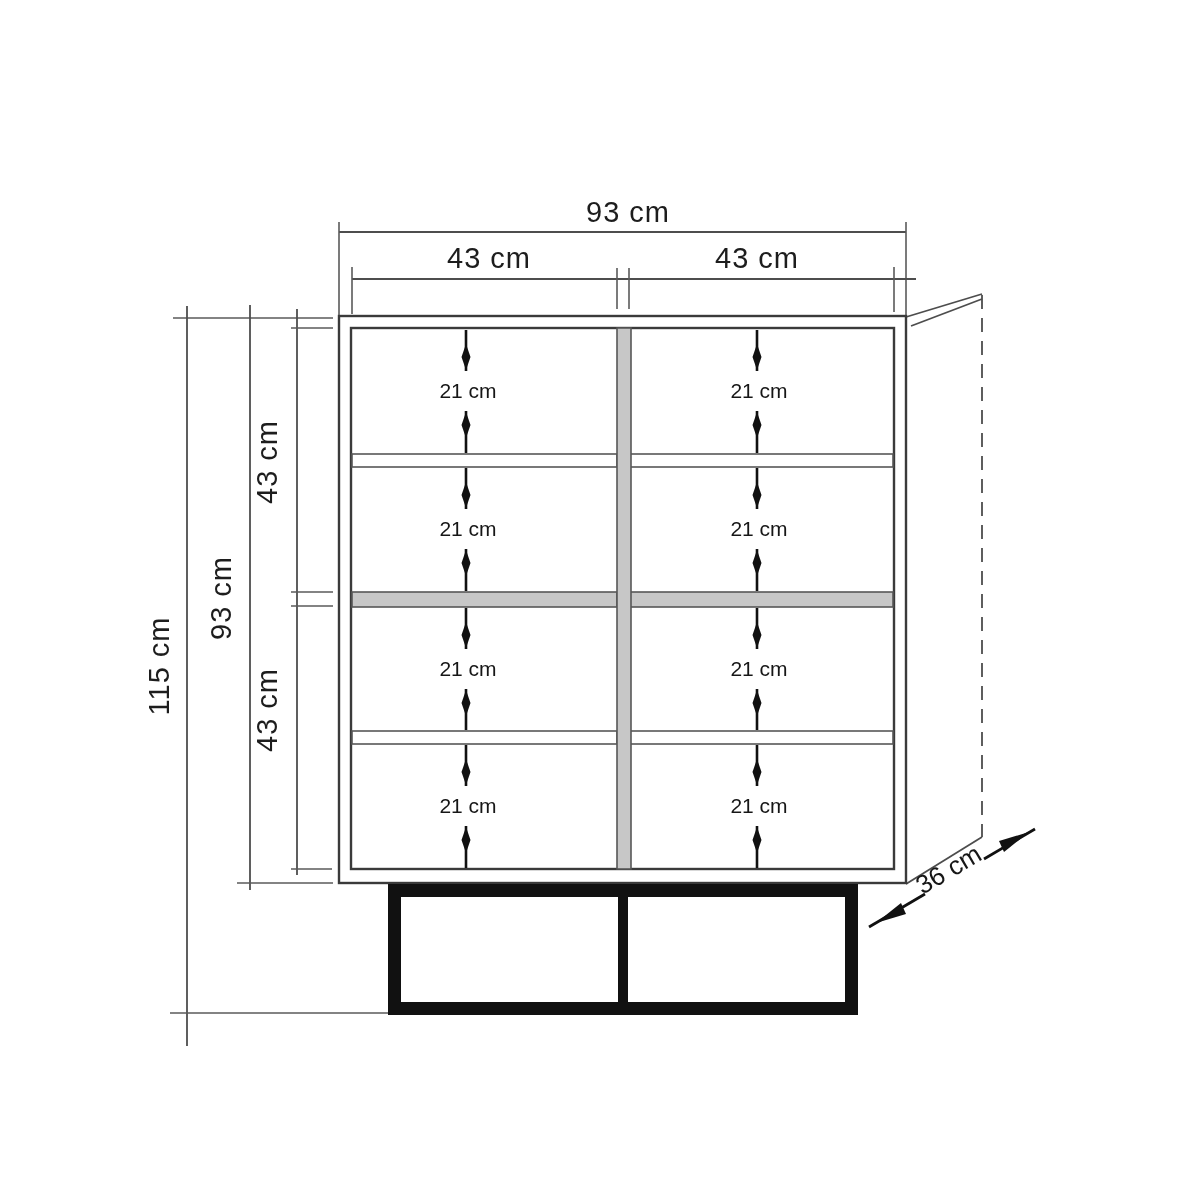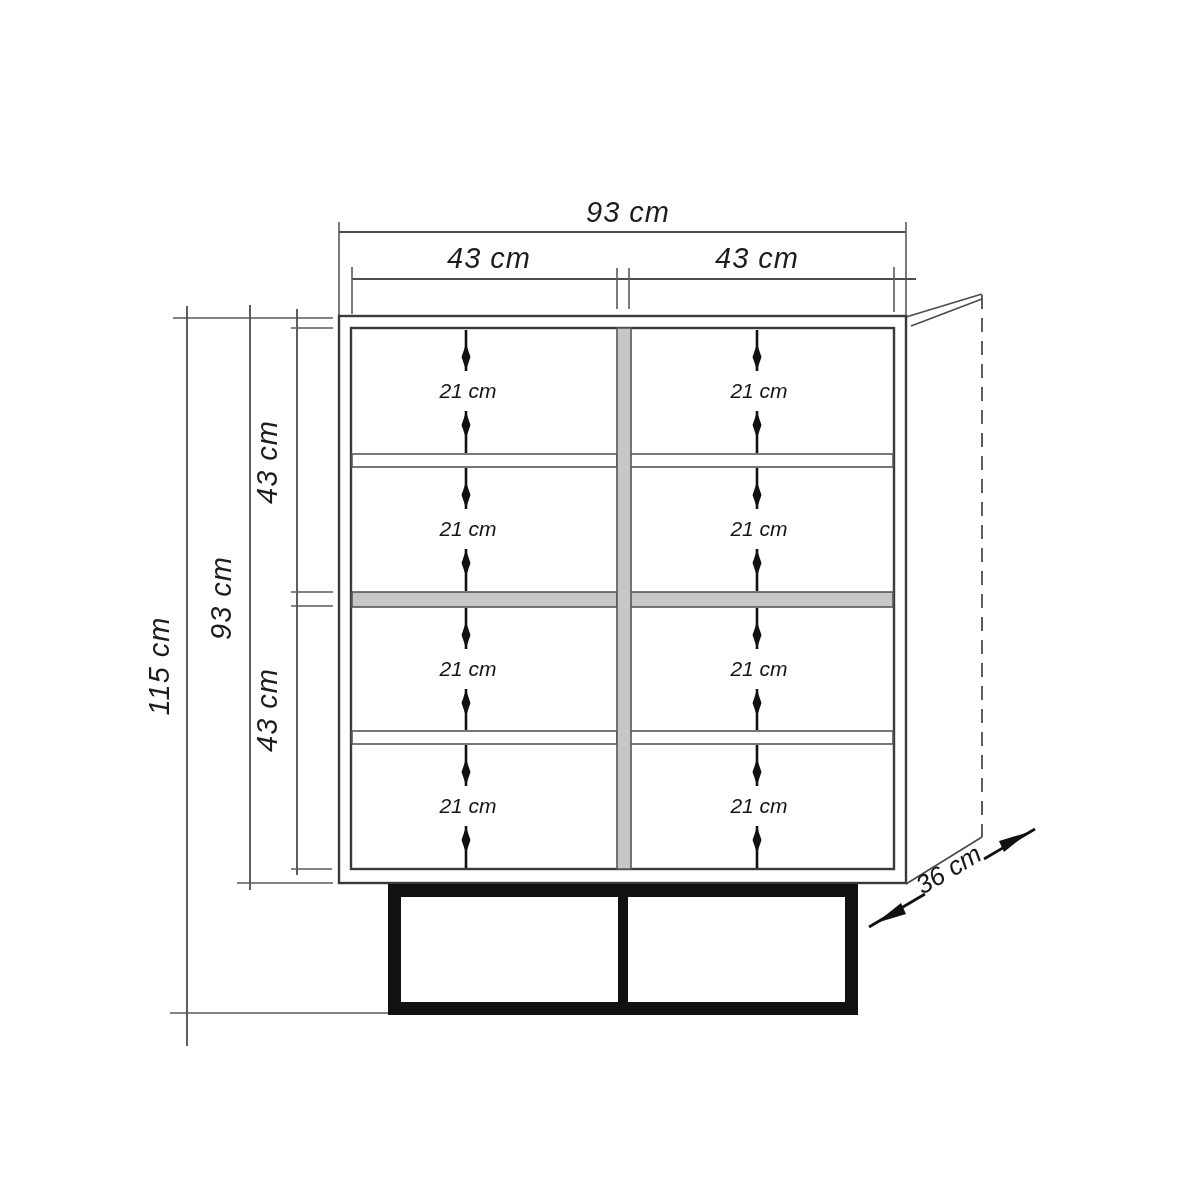--- a/index.html
+++ b/index.html
@@ -6,21 +6,20 @@
     margin: 0;
     padding: 0;
     background: #ffffff;
   }
   .stage {
     position: relative;
     width: 1144px;
     height: 1200px;
     background: #ffffff;
     font-family: "Liberation Sans", sans-serif;
-    font-style: italic;
   }
   svg { display: block; }
   .dim-text {
     font-family: "Liberation Sans", sans-serif;
     font-size: 29px;
     fill: #1d1d1d;
     letter-spacing: 1px;
   }
   .cell-text {
     font-family: "Liberation Sans", sans-serif;

